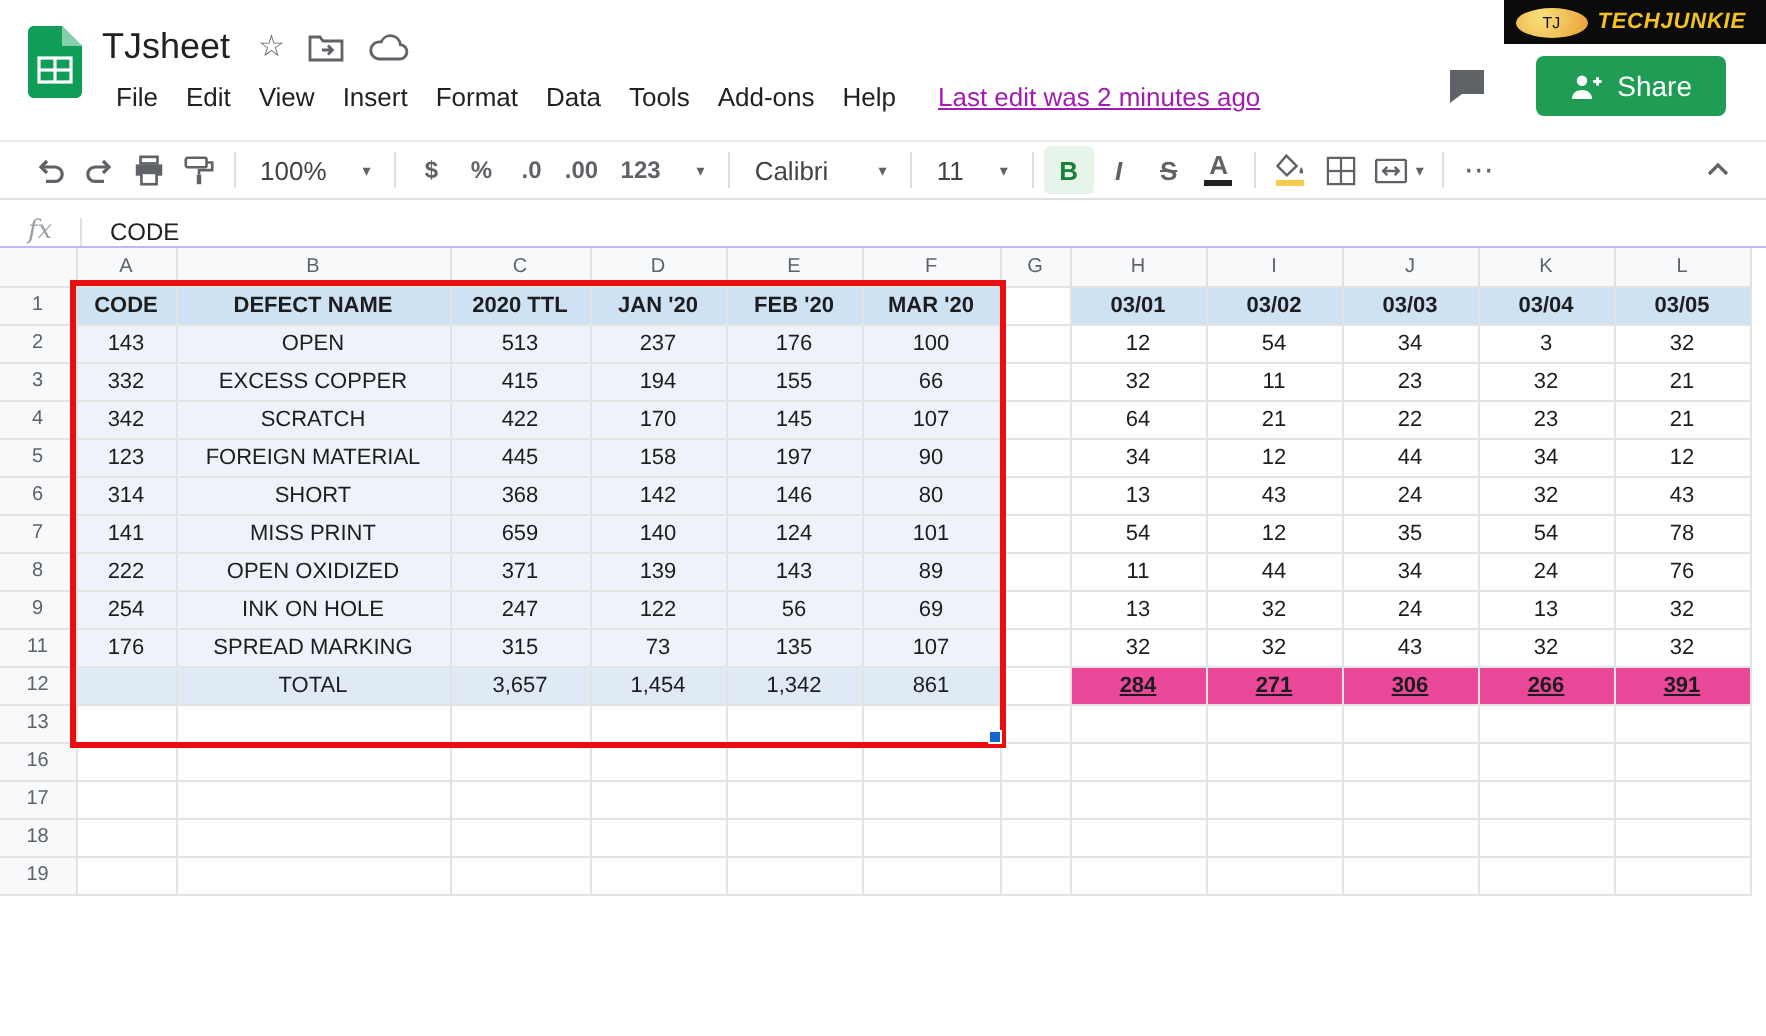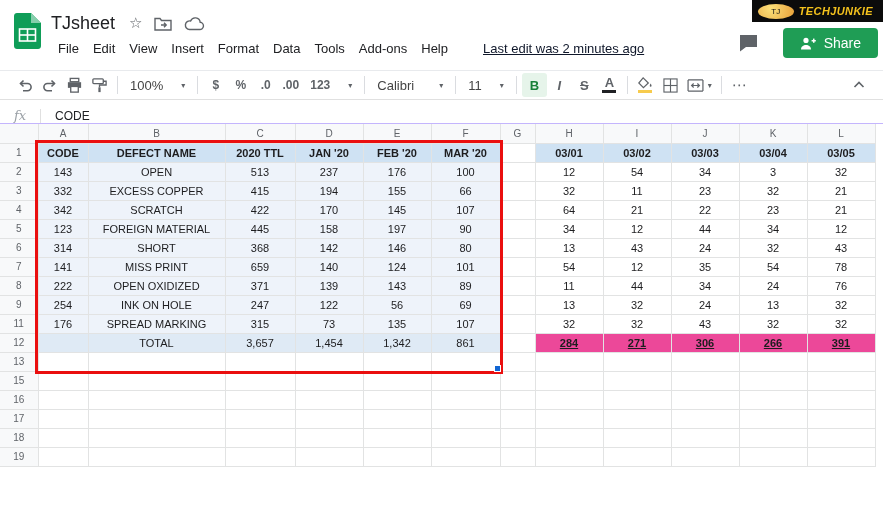--- a/index.html
+++ b/index.html
@@ -11,22 +11,22 @@
 
   
   .topbar { height:70px; position:relative; padding:10px 0 0 14px; }
   .topbar-left { display:flex; }
   .sheets-icon { margin:3px 10px 0 0; }
   .title-row { display:flex; align-items:center; height:26px; }
   .doc-title { font-size:18px; color:#202124; margin-right:14px; }
   .title-ico { color:#5f6368; font-size:15px; margin-right:12px; display:flex; align-items:center; }
   .menu-row { display:flex; align-items:center; margin-top:3px; font-size:13px; }
   .menu-item { padding:2px 7px; border-radius:3px; color:#202124; cursor:pointer; }
-  .last-edit { margin-left:28px; color:#0f172a; text-decoration:underline; font-size:13px; }
-  .topbar-right { position:absolute; right:5px; top:28px; display:flex; align-items:center; gap:24px; }
+  .last-edit { margin-left:14px; color:#a21caf; text-decoration:underline; font-size:13px; }
+  .topbar-right { position:absolute; right:20px; top:28px; display:flex; align-items:center; gap:24px; }
   .share-btn { display:flex; align-items:center; gap:8px; background:#1f9d55; color:#fff;
                border:none; border-radius:4px; padding:7px 17px; font-size:14px; font-family:inherit; cursor:pointer; }
   .tj-logo { position:absolute; top:0; right:0; height:22px; background:#0b0b0b; display:flex;
              align-items:center; gap:5px; padding:0 10px 0 6px; }
   .tj-circle { width:36px; height:15px; border-radius:50%; background:radial-gradient(circle at 35% 30%, #fbe07a, #e79f37);
                color:#111; font-size:8px; font-weight:normal; display:flex; align-items:center; justify-content:center; }
   .tj-text { color:#f4c21d; font-size:11px; font-weight:bold; font-style:italic; letter-spacing:.4px; }
 
   
   .toolbar { height:30px; border-top:1px solid #e8eaed; border-bottom:1px solid #e0e0e0;
@@ -443,35 +443,20 @@
           <td class="plain"></td>
           <td class="plain"></td>
           <td class="plain"></td>
           <td class="plain"></td>
           <td class="plain"></td>
           <td class="plain"></td>
           <td class="plain"></td>
           <td class="plain"></td>
         </tr>
         <tr>
-          <td class="row-hdr">15</td>
-          <td class="plain"></td>
-          <td class="plain"></td>
-          <td class="plain"></td>
-          <td class="plain"></td>
-          <td class="plain"></td>
-          <td class="plain"></td>
-          <td class="plain"></td>
-          <td class="plain"></td>
-          <td class="plain"></td>
-          <td class="plain"></td>
-          <td class="plain"></td>
-          <td class="plain"></td>
-        </tr>
-        <tr>
           <td class="row-hdr">16</td>
           <td class="plain"></td>
           <td class="plain"></td>
           <td class="plain"></td>
           <td class="plain"></td>
           <td class="plain"></td>
           <td class="plain"></td>
           <td class="plain"></td>
           <td class="plain"></td>
           <td class="plain"></td>

